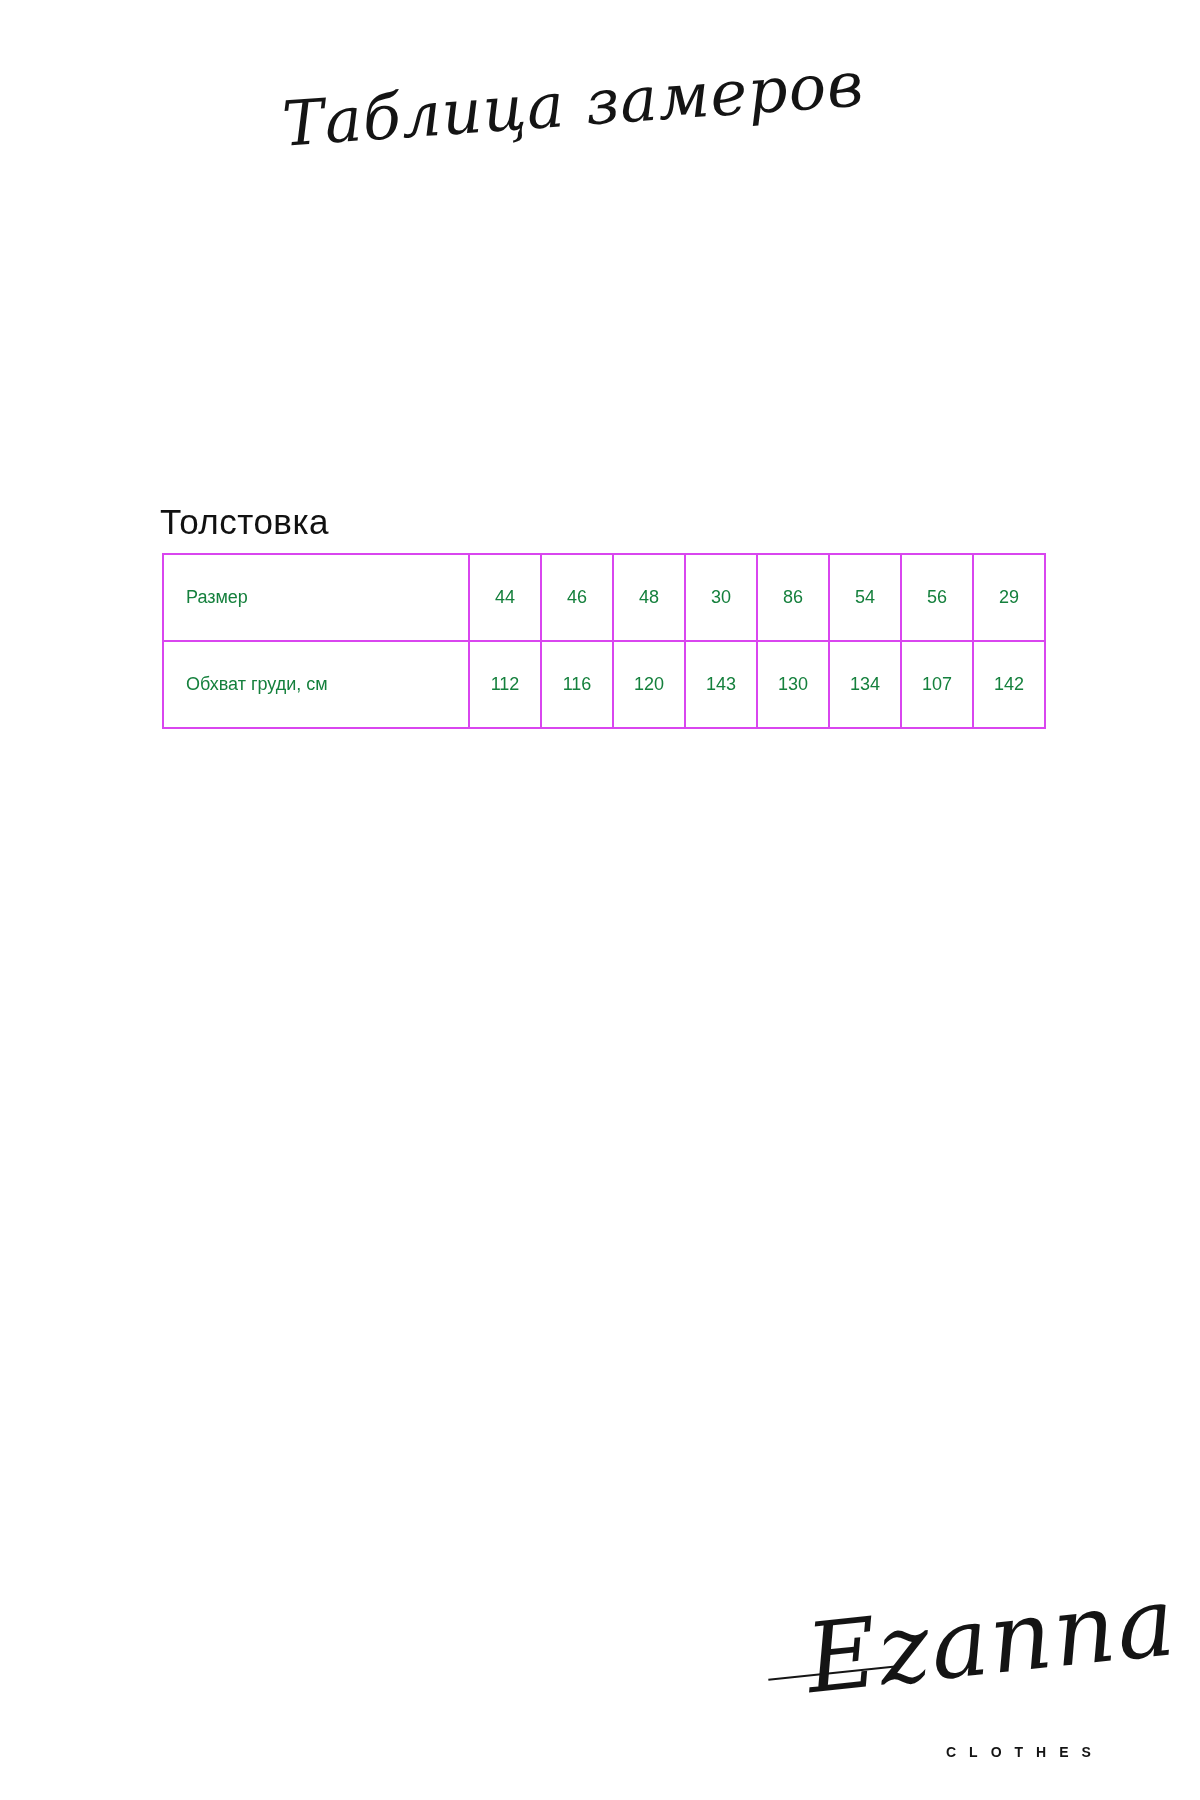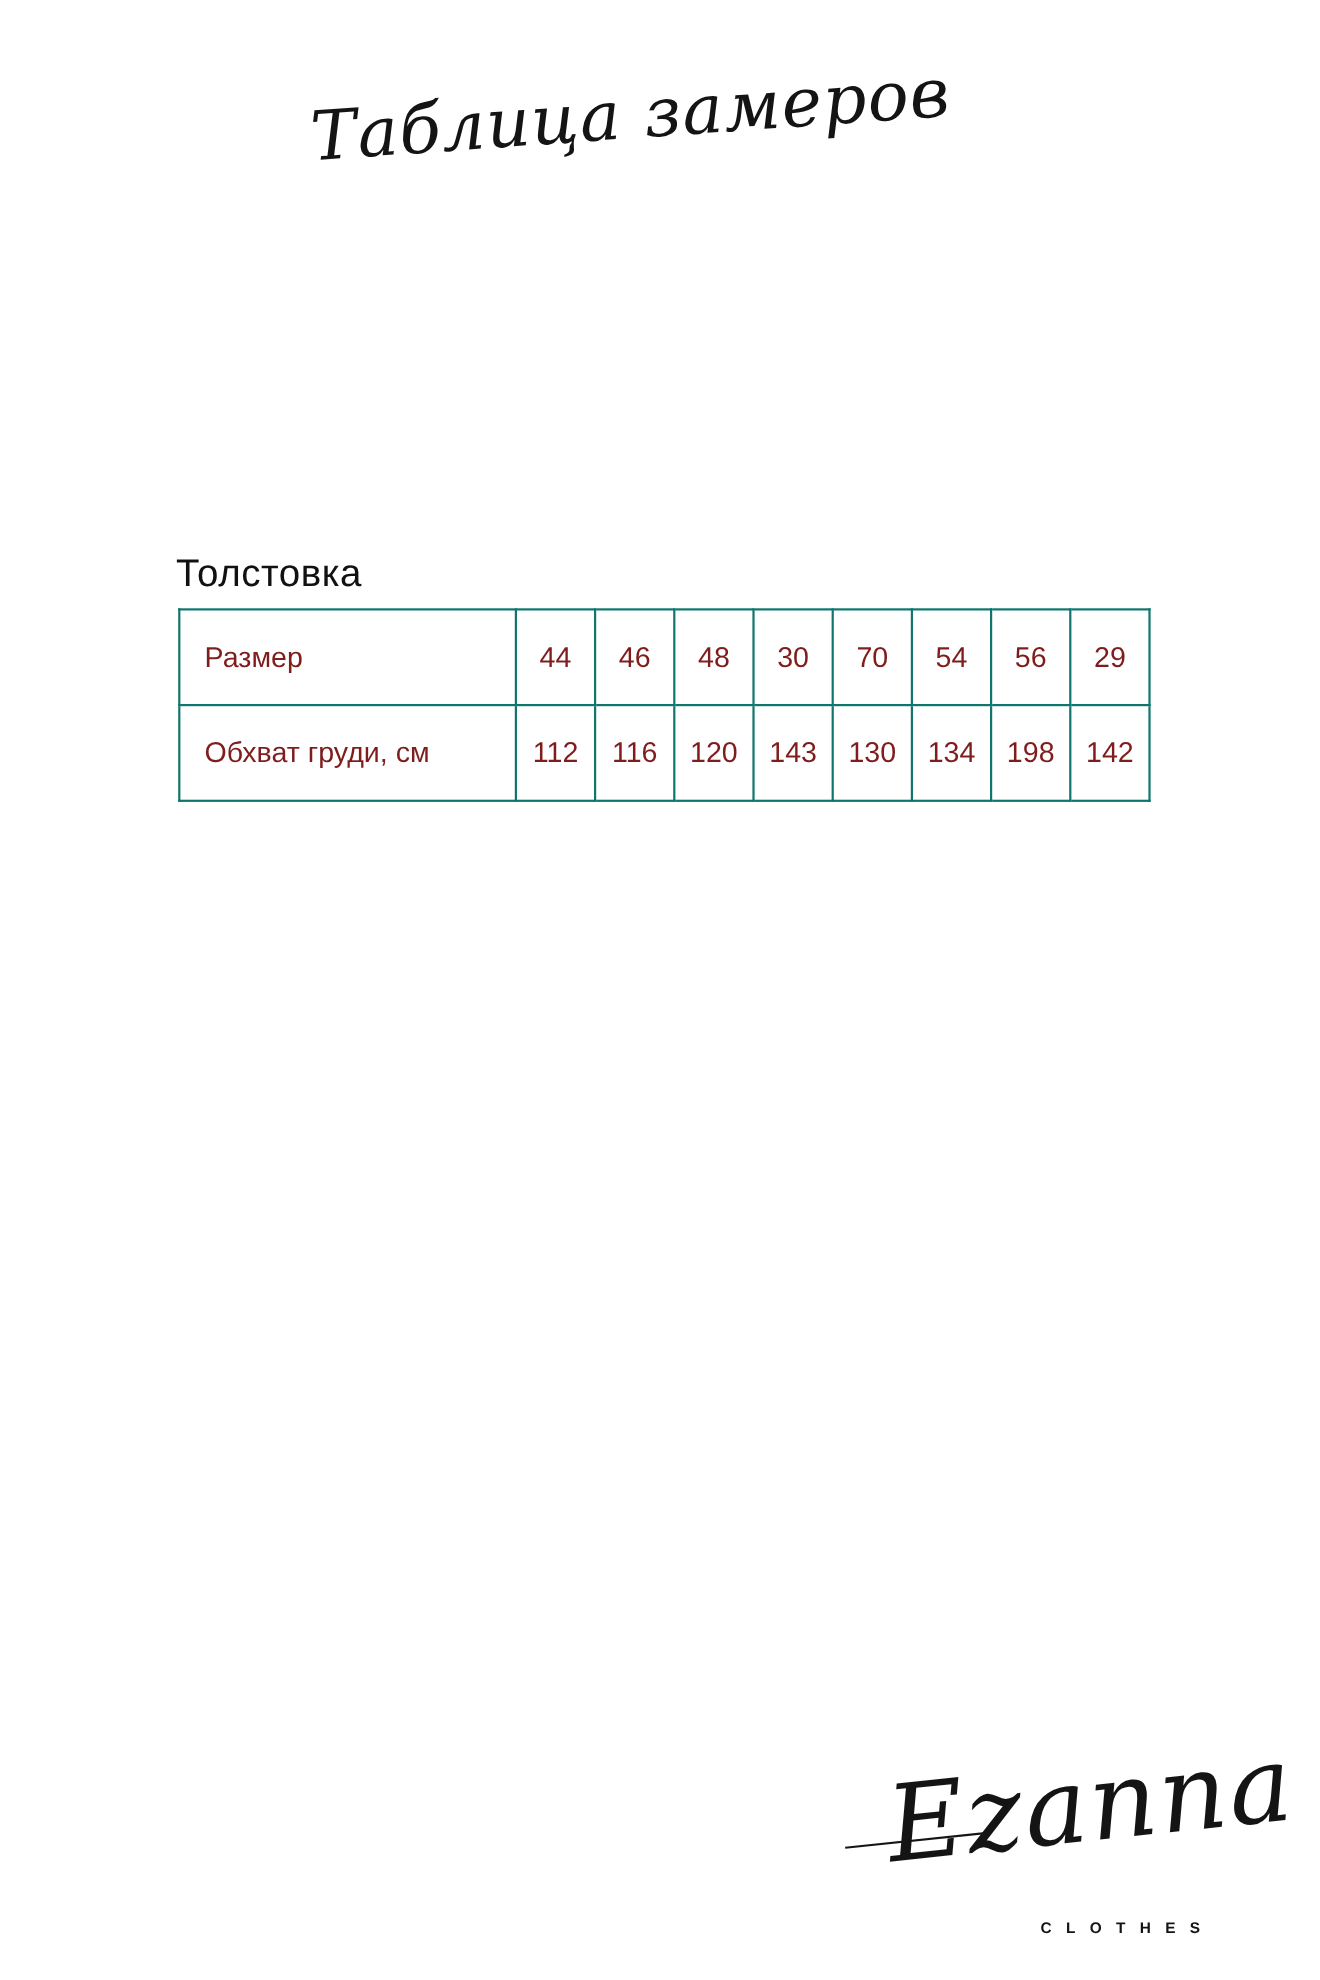--- a/index.html
+++ b/index.html
@@ -45,26 +45,26 @@
 
   
   .size-table {
     position: absolute;
     left: 162px;
     top: 553px;
     border-collapse: collapse;
     table-layout: fixed;
   }
   .size-table td {
-    border: 2px solid #0f766e;
+    border: 2px solid #d946ef;
     height: 85px;
     text-align: center;
     vertical-align: middle;
-    font-size: 26px;
-    color: #7f1d1d;
+    font-size: 18px;
+    color: #15803d;
     padding: 0;
   }
   .size-table td.label-cell {
     text-align: left;
     padding-left: 22px;
   }
   .col-label { width: 306px; }
   .col-size  { width: 72px; }
 
   
@@ -121,34 +121,34 @@
       <col class="col-size">
       <col class="col-size">
   </colgroup>
   <tbody>
     <tr>
       <td class="label-cell">Размер</td>
       <td>44</td>
       <td>46</td>
       <td>48</td>
       <td>30</td>
-      <td>70</td>
+      <td>86</td>
       <td>54</td>
       <td>56</td>
       <td>29</td>
     </tr>
     <tr>
       <td class="label-cell">Обхват груди, см</td>
       <td>112</td>
       <td>116</td>
       <td>120</td>
       <td>143</td>
       <td>130</td>
       <td>134</td>
-      <td>198</td>
+      <td>107</td>
       <td>142</td>
     </tr>
   </tbody>
 </table>
 
 <div>
   <div class="brand-flourish"></div>
   <div class="brand-script">Ezanna</div>
   <div class="brand-tagline">CLOTHES</div>
 </div>

